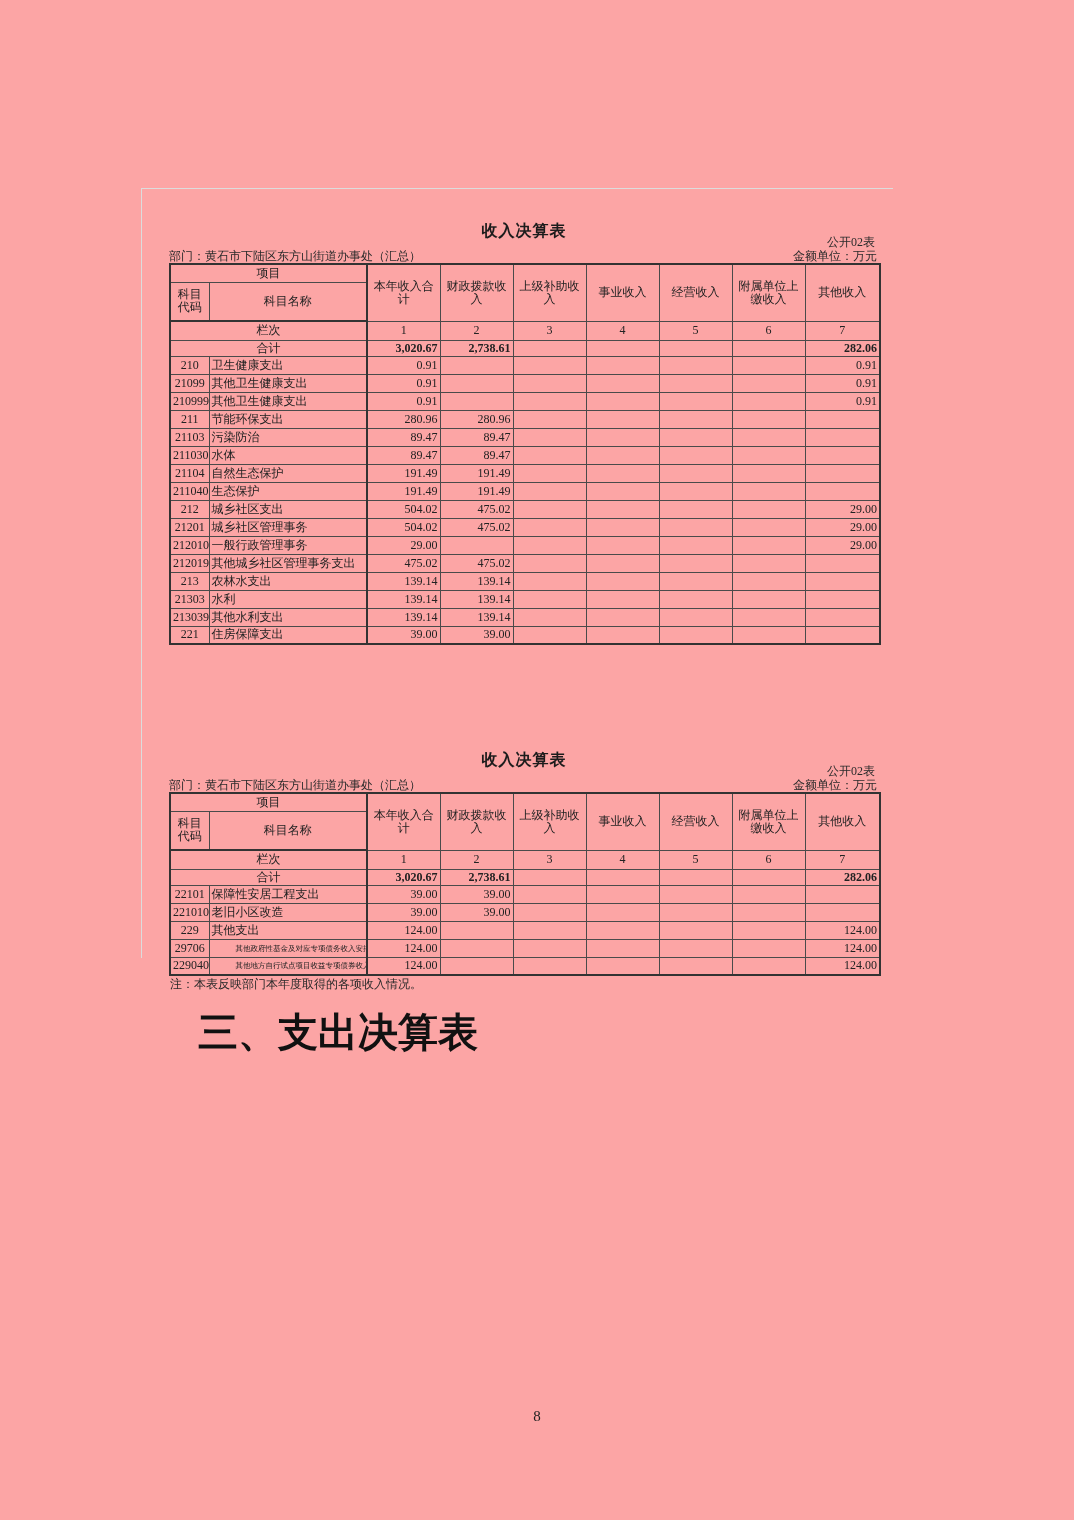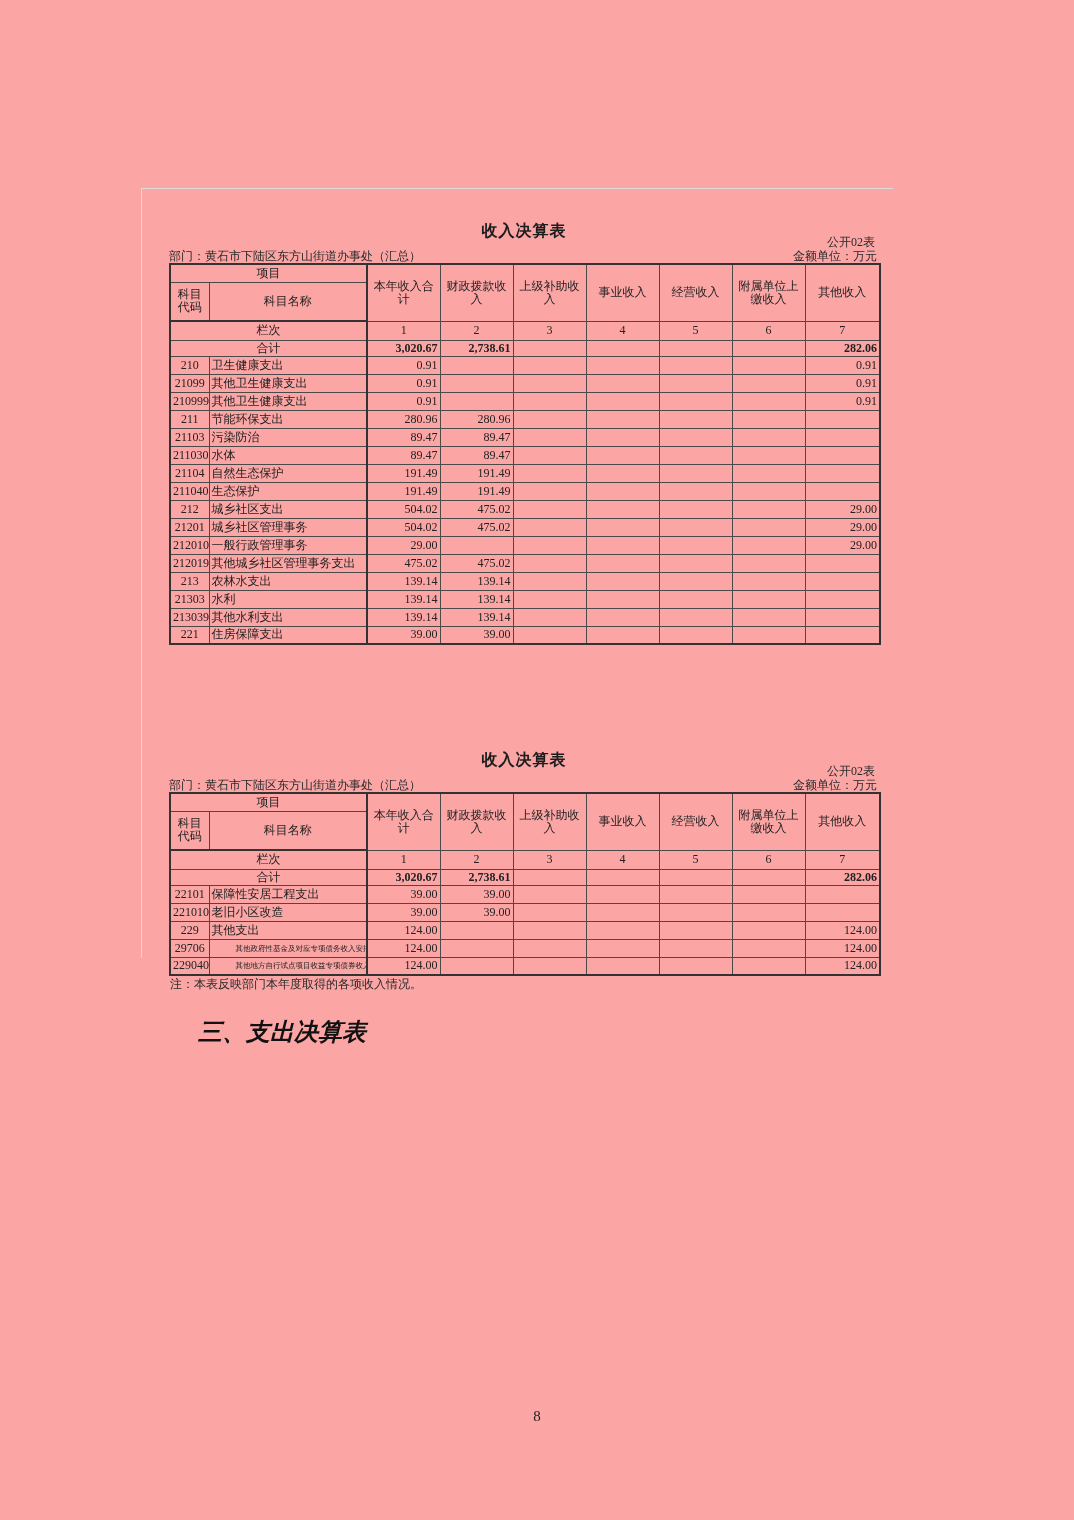--- a/index.html
+++ b/index.html
@@ -63,21 +63,21 @@
   td.num.b{font-weight:bold;}
   tr.small-name td.name{font-size:7.5px;letter-spacing:0;padding-left:26px;}
 
   .t-note{
     position:absolute;left:170px;width:710px;
     font-size:12px;line-height:14px;color:#2a2a2a;white-space:nowrap;
   }
   .section-heading{
     position:absolute;left:198px;top:1014px;
     font-family:"Liberation Sans","DejaVu Sans",sans-serif;
-    font-weight:bold;font-size:24px;line-height:36px;color:#111111;white-space:nowrap;font-style:italic;
+    font-weight:bold;font-size:40px;line-height:36px;color:#111111;white-space:nowrap;
   }
   .page-number{
     position:absolute;left:0;top:1408px;width:1074px;text-align:center;
     font-size:15px;color:#222222;
   }
 </style>
 </head>
 <body>
 
 <div class="page">

